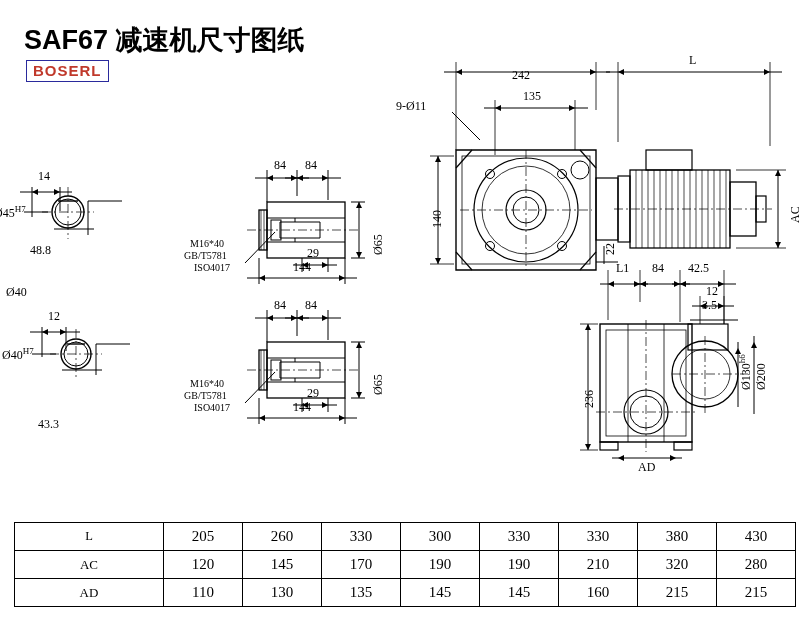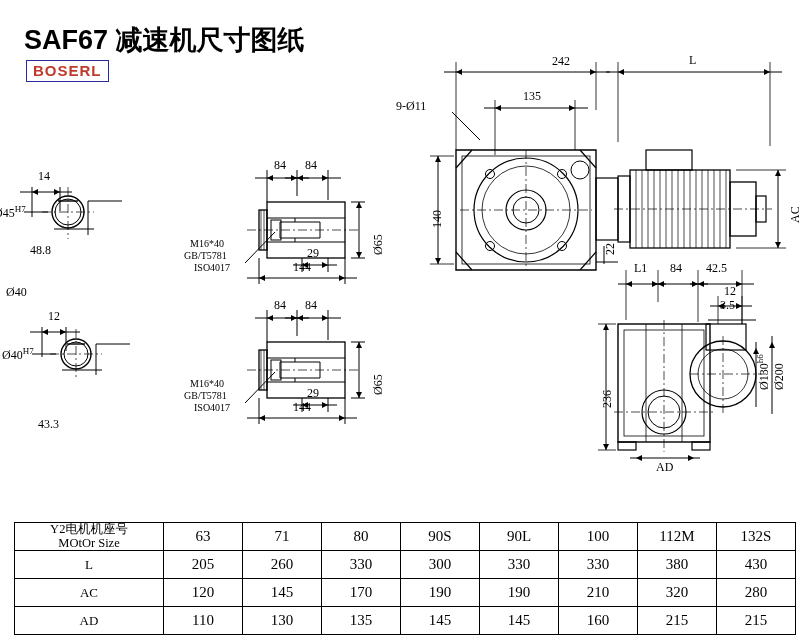--- a/index.html
+++ b/index.html
@@ -318,30 +318,30 @@
 
     <line x1="204" y1="196" x2="204" y2="214" stroke="#000" stroke-width="1"></line>
     <line x1="196" y1="212" x2="218" y2="212" stroke="#000" stroke-width="1"></line>
 
     <line x1="336" y1="120" x2="386" y2="120" stroke="#000" stroke-width="0.8"></line>
     <line x1="336" y1="198" x2="386" y2="198" stroke="#000" stroke-width="0.8"></line>
     <line x1="378" y1="120" x2="378" y2="198" stroke="#000" stroke-width="1"></line>
     <polygon points="378,120 375,126 381,126" fill="#000"></polygon>
     <polygon points="378,198 375,192 381,192" fill="#000"></polygon>
   </svg>
-  <div class="lbl" style="left:112px;top:4px;margin-left:40px;">242</div>
+  <div class="lbl" style="left:112px;top:18px;">242</div>
   <div class="lbl" style="left:289px;top:3px;">L</div>
   <div class="lbl" style="left:123px;top:39px;">135</div>
   <div class="lbl" style="left:-4px;top:49px;">9-Ø11</div>
   <div class="lbl rot90" style="left:30px;top:178px;">140</div>
   <div class="lbl rot90" style="left:203px;top:205px;">22</div>
   <div class="lbl rot90" style="left:388px;top:173px;">AC</div>
 </div>
 
-<div class="abs" style="left:590px;top:262px;width:210px;height:215px;">
+<div class="abs" style="left:572px;top:262px;width:210px;height:215px;">
   <svg width="210" height="215">
 
     <line x1="36" y1="8" x2="36" y2="58" stroke="#000" stroke-width="0.8"></line>
     <line x1="68" y1="8" x2="68" y2="40" stroke="#000" stroke-width="0.8"></line>
     <line x1="108" y1="8" x2="108" y2="60" stroke="#000" stroke-width="0.8"></line>
     <line x1="152" y1="8" x2="152" y2="62" stroke="#000" stroke-width="0.8"></line>
     <line x1="28" y1="22" x2="76" y2="22" stroke="#000" stroke-width="1"></line>
     <polygon points="36,22 42,19 42,25" fill="#000"></polygon>
     <polygon points="68,22 62,19 62,25" fill="#000"></polygon>
     <line x1="62" y1="22" x2="118" y2="22" stroke="#000" stroke-width="1"></line>
@@ -400,34 +400,20 @@
   <div class="lbl" style="left:134px;top:22px;">12</div>
   <div class="lbl" style="left:130px;top:36px;">3.5</div>
   <div class="lbl rot90" style="left:10px;top:146px;">236</div>
   <div class="lbl rot90" style="left:165px;top:128px;"><span>Ø130</span><span class="tiny-sup">h6</span></div>
   <div class="lbl rot90" style="left:182px;top:128px;">Ø200</div>
   <div class="lbl" style="left:66px;top:198px;">AD</div>
 </div>
 
 <table id="spec-table">
   <tbody>
-      <tr>
-    <td class="head">
-      <div>Y2电机机座号</div>
-      <div>MOtOr Size</div>
-    </td>
-    <td class="val">63</td>
-    <td class="val">71</td>
-    <td class="val">80</td>
-    <td class="val">90S</td>
-    <td class="val">90L</td>
-    <td class="val">100</td>
-    <td class="val">112M</td>
-    <td class="val">132S</td>
-  </tr>
   <tr>
     <td class="head">L</td>
     <td class="val">205</td>
     <td class="val">260</td>
     <td class="val">330</td>
     <td class="val">300</td>
     <td class="val">330</td>
     <td class="val">330</td>
     <td class="val">380</td>
     <td class="val">430</td>

